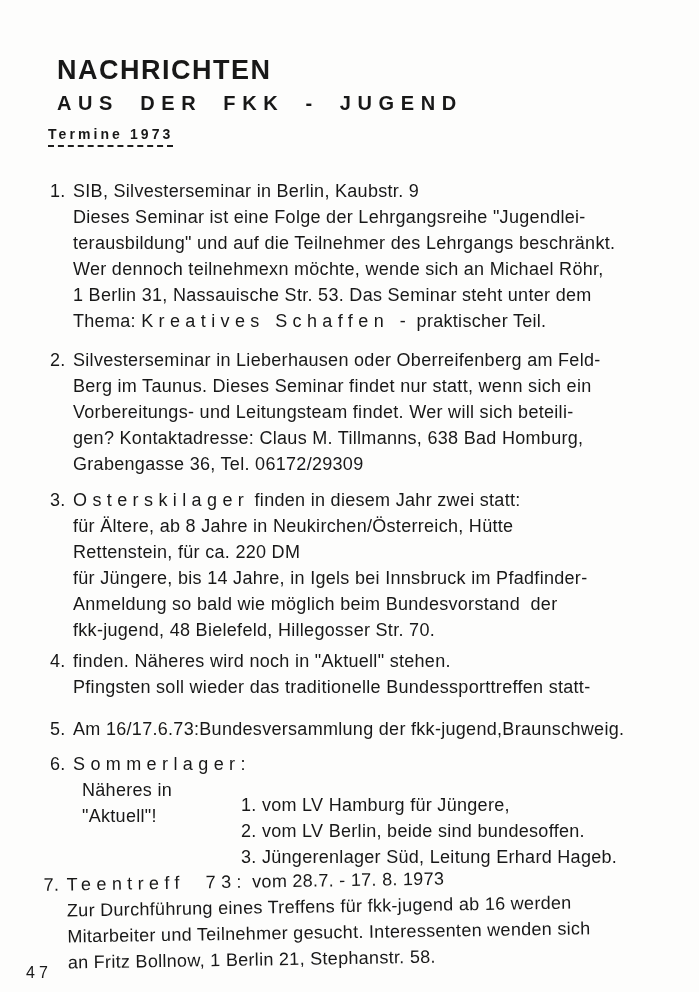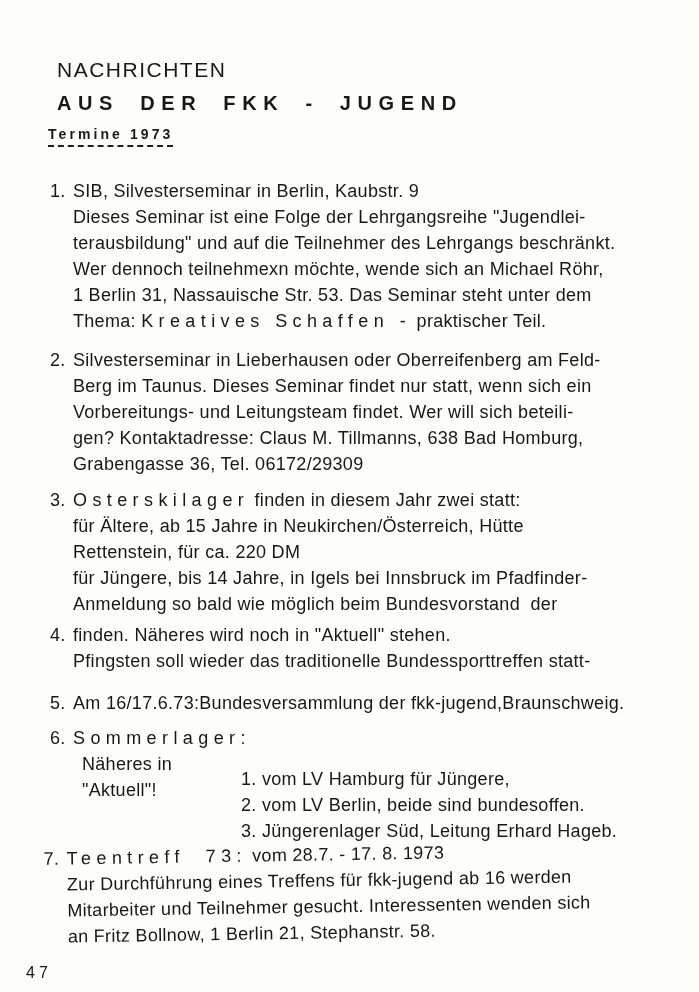--- a/index.html
+++ b/index.html
@@ -9,22 +9,22 @@
     background: #fdfdfc;
     color: #181818;
     font-family: "Liberation Sans", sans-serif;
     position: relative;
     overflow: hidden;
   }
   .page { position: absolute; inset: 0; }
 
   .header { position: absolute; left: 57px; top: 58px; }
   .h1 {
-    font-size: 21px;
-    font-weight: normal;
+    font-size: 27px;
+    font-weight: bold;
     letter-spacing: 1.5px;
     line-height: 24px;
   }
   .h2 {
     font-size: 20px;
     font-weight: bold;
     letter-spacing: 0.33em;
     word-spacing: 0.45em;
     margin-top: 10px;
     white-space: pre;
@@ -121,24 +121,25 @@
         <div class="ln">Vorbereitungs- und Leitungsteam findet. Wer will sich beteili-</div>
         <div class="ln">gen? Kontaktadresse: Claus M. Tillmanns, 638 Bad Homburg,</div>
         <div class="ln">Grabengasse 36, Tel. 06172/29309</div>
       </div>
     </div>
 
     <div class="item g3">
       <span class="num">3.</span>
       <div class="body">
         <div class="ln"><span class="sp">Osterskilager</span><span> finden in diesem Jahr zwei statt:</span></div>
-        <div class="ln">für Ältere, ab 15 Jahre in Neukirchen/Österreich, Hütte</div>
+        <div class="ln">für Ältere, ab 8 Jahre in Neukirchen/Österreich, Hütte</div>
         <div class="ln">Rettenstein, für ca. 220 DM</div>
         <div class="ln">für Jüngere, bis 14 Jahre, in Igels bei Innsbruck im Pfadfinder-</div>
         <div class="ln">Anmeldung so bald wie möglich beim Bundesvorstand  der</div>
+        <div class="ln">fkk-jugend, 48 Bielefeld, Hillegosser Str. 70.</div>
       </div>
     </div>
 
     <div class="item g4">
       <span class="num">4.</span>
       <div class="body">
         <div class="ln">finden. Näheres wird noch in "Aktuell" stehen.</div>
         <div class="ln">Pfingsten soll wieder das traditionelle Bundessporttreffen statt-</div>
       </div>
     </div>

